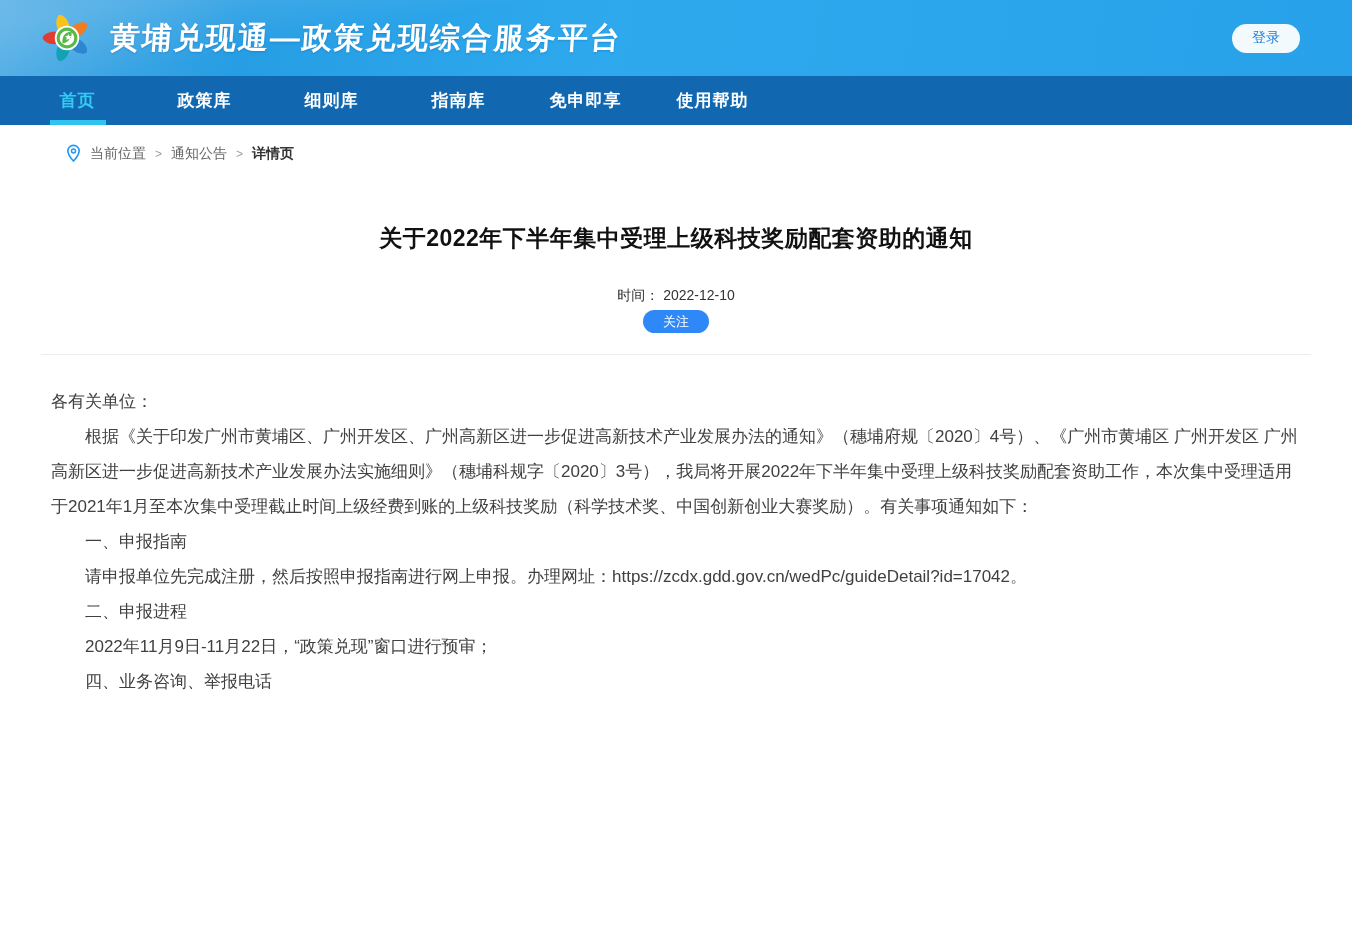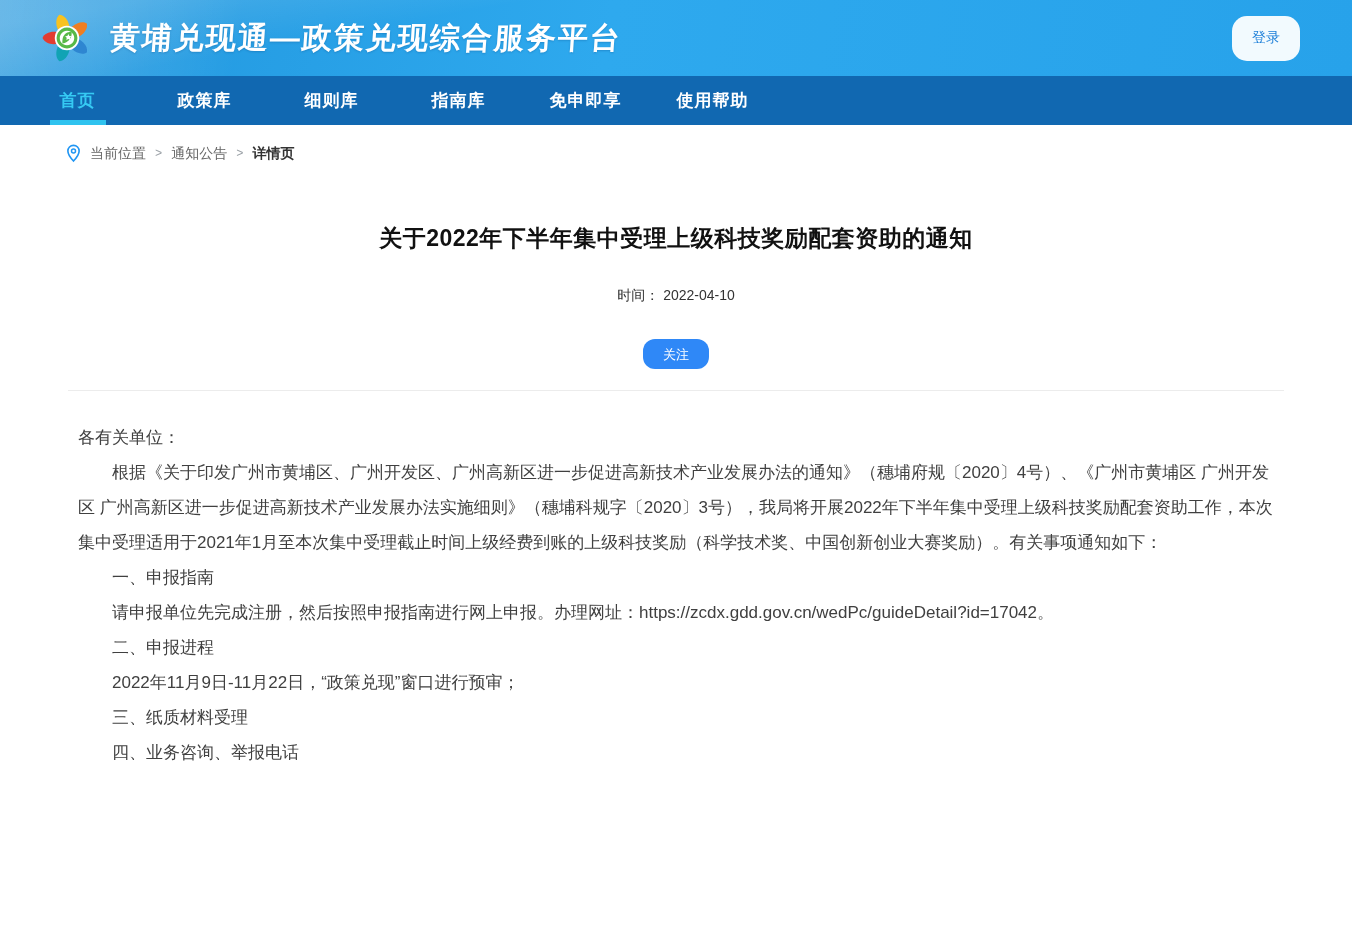--- a/index.html
+++ b/index.html
@@ -34,21 +34,21 @@
     font-weight: bold;
     margin-left: 14px;
     letter-spacing: 2px;
     transform: skewX(-4deg);
     text-shadow: 0 1px 2px rgba(0,60,120,0.25);
     white-space: nowrap;
   }
   .login-btn {
     margin-left: auto;
     width: 68px;
-    height: 45px;
+    height: 29px;
     border: none;
     border-radius: 15px;
     background: #f2fafe;
     color: #1b7ed8;
     font-size: 14px;
     font-family: inherit;
     cursor: pointer;
   }
 
   
@@ -86,49 +86,48 @@
   }
 
   
   .breadcrumb {
     display: flex;
     align-items: center;
     gap: 9px;
     margin: 20px 0 0 66px;
     font-size: 14px;
     color: #666666;
-    font-family: Liberation Mono, monospace;
   }
   .pin-icon { width: 15px; height: 19px; display: inline-block; margin-top: -2px; }
   .crumb-sep { color: #9aa0a6; font-size: 12px; }
   .crumb-link { color: #666666; text-decoration: none; cursor: pointer; }
   .crumb-last { color: #333333; font-weight: bold; }
 
   
-  .article { padding: 0 68px; }
+  .article { padding: 0 41px; }
   .article-title {
     margin-top: 60px;
     text-align: center;
     font-size: 23px;
     font-weight: bold;
     color: #111111;
     letter-spacing: 0.5px;
   }
   .article-meta {
     margin-top: 33px;
     text-align: center;
     font-size: 14px;
     color: #333333;
   }
   .article-meta .meta-date { margin-left: 4px; }
   .follow-btn {
     display: block;
-    margin: 34px auto 0;
+    margin: 5px auto 0;
     width: 66px;
-    height: 30px;
+    height: 23px;
     border: none;
     border-radius: 12px;
     background: #2f88f7;
     color: #ffffff;
     font-size: 13px;
     font-family: inherit;
     line-height: 23px;
     cursor: pointer;
   }
   .divider {
@@ -195,29 +194,28 @@
     <span>当前位置</span>
     <span class="crumb-sep">&gt;</span>
     <a class="crumb-link">通知公告</a>
     <span class="crumb-sep">&gt;</span>
     <span class="crumb-last">详情页</span>
   </div>
 
   <main class="article">
     <h2 class="article-title">关于2022年下半年集中受理上级科技奖励配套资助的通知</h2>
     <div class="article-meta">
-      <span>时间：</span><span class="meta-date">2022-04-10</span>
+      <span>时间：</span><span class="meta-date">2022-12-10</span>
     </div>
     <button class="follow-btn">关注</button>
     <hr class="divider">
     <div class="article-body">
       <p class="no-indent">各有关单位：</p>
       <p>根据《关于印发广州市黄埔区、广州开发区、广州高新区进一步促进高新技术产业发展办法的通知》（穗埔府规〔2020〕4号）、《广州市黄埔区 广州开发区 广州高新区进一步促进高新技术产业发展办法实施细则》（穗埔科规字〔2020〕3号），我局将开展2022年下半年集中受理上级科技奖励配套资助工作，本次集中受理适用于2021年1月至本次集中受理截止时间上级经费到账的上级科技奖励（科学技术奖、中国创新创业大赛奖励）。有关事项通知如下：</p>
       <p>一、申报指南</p>
       <p>请申报单位先完成注册，然后按照申报指南进行网上申报。办理网址：https://zcdx.gdd.gov.cn/wedPc/guideDetail?id=17042。</p>
       <p>二、申报进程</p>
       <p>2022年11月9日-11月22日，“政策兑现”窗口进行预审；</p>
-      <p>三、纸质材料受理</p>
       <p>四、业务咨询、举报电话</p>
     </div>
   </main>
 
 </div>
 
 </body></html>

